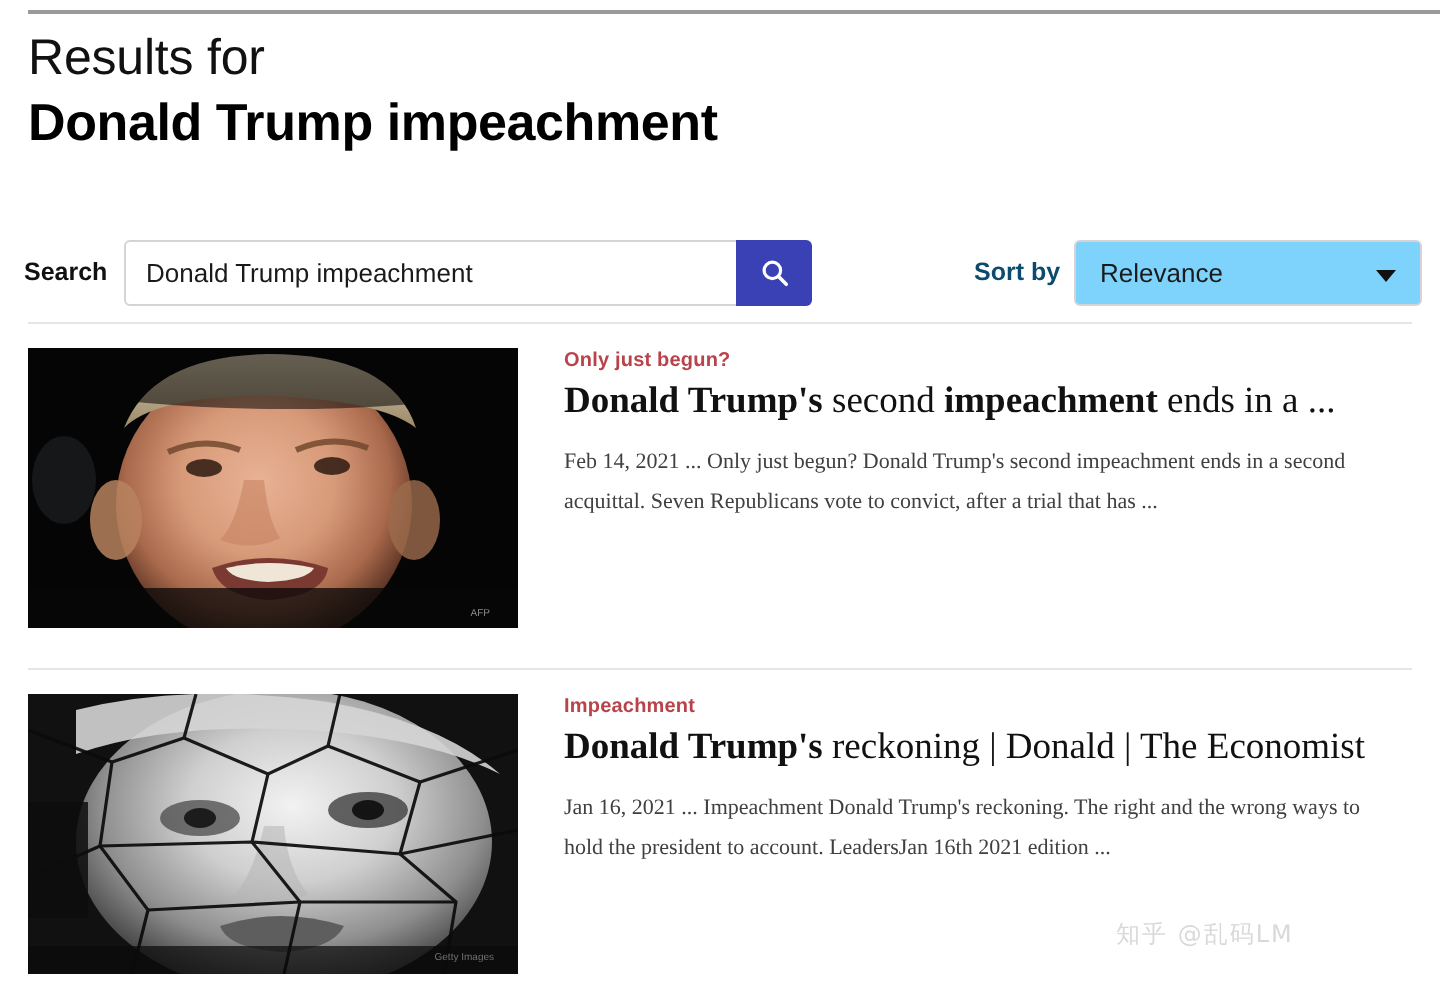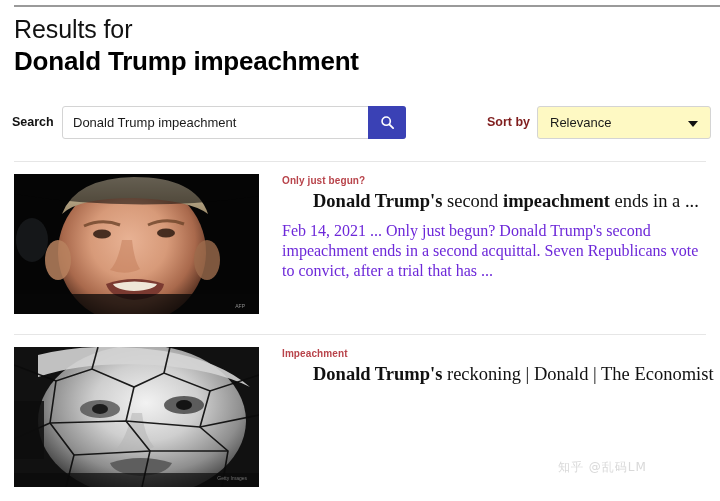--- a/index.html
+++ b/index.html
@@ -52,21 +52,21 @@
     line-height: 33px;
     color: #000000;
     letter-spacing: -0.2px;
     margin-top: 1px;
   }
 
   
   .controls {
     position: absolute;
     left: 0;
-    top: 106px;
+    top: 120px;
     width: 574px;
     height: 36px;
   }
   .search-label {
     position: absolute;
     left: 12px;
     top: 9px;
     font-size: 12.5px;
     font-weight: 700;
     color: #111111;
@@ -112,31 +112,31 @@
     padding: 0;
   }
   .search-btn svg { display: block; }
 
   .sortby-label {
     position: absolute;
     left: 487px;
     top: 9px;
     font-size: 12.5px;
     font-weight: 700;
-    color: #7f1d1d;
+    color: #0c4a6e;
   }
   .sort-select {
     position: absolute;
     left: 537px;
     top: 0px;
     width: 174px;
     height: 33px;
     border: 1px solid #d4d4d4;
     border-radius: 3px;
-    background: #fef9c3;
+    background: #7dd3fc;
     box-sizing: border-box;
     cursor: pointer;
   }
   .sort-value {
     position: absolute;
     left: 12px;
     top: 8px;
     font-size: 13px;
     color: #1a1a1a;
   }
@@ -196,28 +196,27 @@
     letter-spacing: 0.1px;
   }
   .res-title {
     font-family: "Liberation Serif", serif;
     font-size: 18.5px;
     line-height: 23px;
     color: #111111;
     margin-top: 3px;
     font-weight: 400;
     white-space: nowrap;
-    margin-left: 31px;
   }
   .res-title b { font-weight: 700; }
   .snippet {
     font-family: "Liberation Serif", serif;
-    font-size: 16px;
+    font-size: 11px;
     line-height: 20px;
-    color: #6d28d9;
+    color: #404040;
     margin-top: 8px;
     width: 420px;
   }
 
   
   .watermark {
     position: absolute;
     left: 558px;
     top: 459px;
     font-size: 12px;
@@ -344,18 +343,19 @@
         <rect x="0" y="54" width="30" height="58" fill="#0d0d0d" opacity="0.85"></rect>
         <path d="M0 126 L245 126 L245 140 L0 140Z" fill="#0a0a0a" opacity="0.7"></path>
         <text x="233" y="133" font-family="Liberation Sans, sans-serif" font-size="5" fill="#9a9a9a" text-anchor="end" opacity="0.7">Getty Images</text>
       </svg>
     </div>
     <div class="res-text">
       <div class="kicker">Impeachment</div>
       <div class="res-title">
         <b>Donald Trump's</b><span> reckoning | Donald | The Economist</span>
       </div>
+      <div class="snippet">Jan 16, 2021 ... Impeachment Donald Trump's reckoning. The right and the wrong ways to hold the president to account. LeadersJan 16th 2021 edition ...</div>
     </div>
   </div>
 
   <div class="watermark">知乎 @乱码LM</div>
 
 </div>
 
 </body></html>

